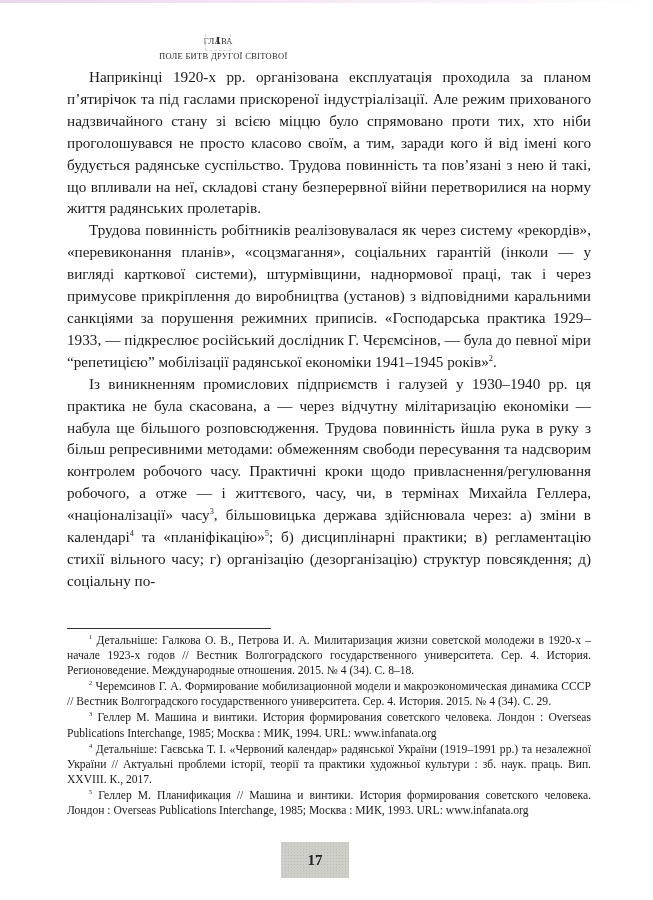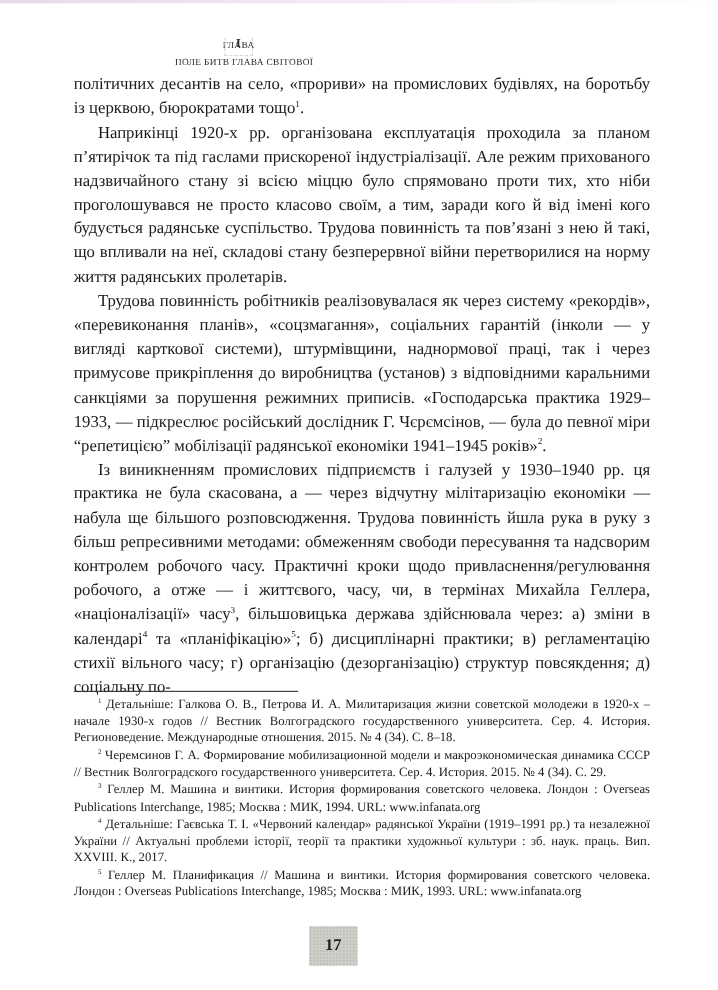--- a/index.html
+++ b/index.html
@@ -25,55 +25,52 @@
   .body-text p { margin: 0; text-indent: 0; }
   .body-text p.indent { text-indent: 22px; }
   sup { font-size: 0.55em; vertical-align: super; line-height: 0; }
   .rule { position: absolute; left: 67px; top: 628px; width: 204px; height: 1px; background: #333; }
   .footnotes {
     position: absolute; left: 67px; top: 633px; width: 524px;
     font-size: 11.6px; line-height: 15.1px; text-align: justify;
   }
   .footnotes p { margin: 0 0 1px 0; text-indent: 22px; }
   .page-num {
-    position: absolute; left: 281px; top: 842px; width: 44px; height: 36px;
+    position: absolute; left: 281px; top: 842px; width: 68px; height: 36px;
     background: #cfcfca; display: flex; align-items: center; justify-content: center;
     font-size: 15px; font-weight: bold; color: #222;
     background-image: radial-gradient(#bdbdb8 1px, transparent 1px); background-size: 3px 3px;
   }
 </style>
 </head>
 <body>
 
 <div class="top-tint"></div>
 
 <div class="header">
   <span class="chap-label">ГЛАВА</span>
   <span class="chap-num">I</span>
-  <span>ПОЛЕ БИТВ ГЛАВА СВІТОВОЇ</span>
+  <span>ПОЛЕ БИТВ ДРУГОЇ СВІТОВОЇ</span>
 </div>
 
 <div class="body-text">
-  <p>
-    <span>політичних десантів на село, «прориви» на промислових будівлях, на боротьбу із церквою, бюрократами тощо</span><sup>1</sup><span>.</span>
-  </p>
   <p class="indent">
     <span>Наприкінці 1920-х рр. організована експлуатація проходила за планом п’ятирічок та під гаслами прискореної індустріалізації. Але режим прихованого надзвичайного стану зі всією міццю було спрямовано проти тих, хто ніби проголошувався не просто класово своїм, а тим, заради кого й від імені кого будується радянське суспільство. Трудова повинність та пов’язані з нею й такі, що впливали на неї, складові стану безперервної війни перетворилися на норму життя радянських пролетарів.</span>
   </p>
   <p class="indent">
     <span>Трудова повинність робітників реалізовувалася як через систему «рекордів», «перевиконання планів», «соцзмагання», соціальних гарантій (інколи — у вигляді карткової системи), штурмівщини, наднормової праці, так і через примусове прикріплення до виробництва (установ) з відповідними каральними санкціями за порушення режимних приписів. «Господарська практика 1929–1933, — підкреслює російський дослідник Г. Чєрємсінов, — була до певної міри “репетицією” мобілізації радянської економіки 1941–1945 років»</span><sup>2</sup><span>.</span>
   </p>
   <p class="indent">
     <span>Із виникненням промислових підприємств і галузей у 1930–1940 рр. ця практика не була скасована, а — через відчутну мілітаризацію економіки — набула ще більшого розповсюдження. Трудова повинність йшла рука в руку з більш репресивними методами: обмеженням свободи пересування та надсворим контролем робочого часу. Практичні кроки щодо привласнення/регулювання робочого, а отже — і життєвого, часу, чи, в термінах Михайла Геллера, «націоналізації» часу</span><sup>3</sup><span>, більшовицька держава здійснювала через: а) зміни в календарі</span><sup>4</sup><span> та «планіфікацію»</span><sup>5</sup><span>; б) дисциплінарні практики; в) регламентацію стихії вільного часу; г) організацію (дезорганізацію) структур повсякдення; д) соціальну по-</span>
   </p>
 </div>
 
 <div class="rule"></div>
 
 <div class="footnotes">
-  <p><sup>1</sup> <span>Детальніше: Галкова О. В., Петрова И. А. Милитаризация жизни советской молодежи в 1920-х – начале 1930-х годов // Вестник Волгоградского государственного университета. Сер. 4. История. Регионоведение. Международные отношения. 2015. № 4 (34). С. 8–18.</span></p>
+  <p><sup>1</sup> <span>Детальніше: Галкова О. В., Петрова И. А. Милитаризация жизни советской молодежи в 1920-х – начале 1923-х годов // Вестник Волгоградского государственного университета. Сер. 4. История. Регионоведение. Международные отношения. 2015. № 4 (34). С. 8–18.</span></p>
   <p><sup>2</sup> <span>Черемсинов Г. А. Формирование мобилизационной модели и макроэкономическая динамика СССР // Вестник Волгоградского государственного университета. Сер. 4. История. 2015. № 4 (34). С. 29.</span></p>
   <p><sup>3</sup> <span>Геллер М. Машина и винтики. История формирования советского человека. Лондон : Overseas Publications Interchange, 1985; Москва : МИК, 1994. URL: www.infanata.org</span></p>
   <p><sup>4</sup> <span>Детальніше: Гаєвська Т. І. «Червоний календар» радянської України (1919–1991 рр.) та незалежної України // Актуальні проблеми історії, теорії та практики художньої культури : зб. наук. праць. Вип. XXVIII. К., 2017.</span></p>
   <p><sup>5</sup> <span>Геллер М. Планификация // Машина и винтики. История формирования советского человека. Лондон : Overseas Publications Interchange, 1985; Москва : МИК, 1993. URL: www.infanata.org</span></p>
 </div>
 
 <div class="page-num">17</div>
 
 </body></html>

